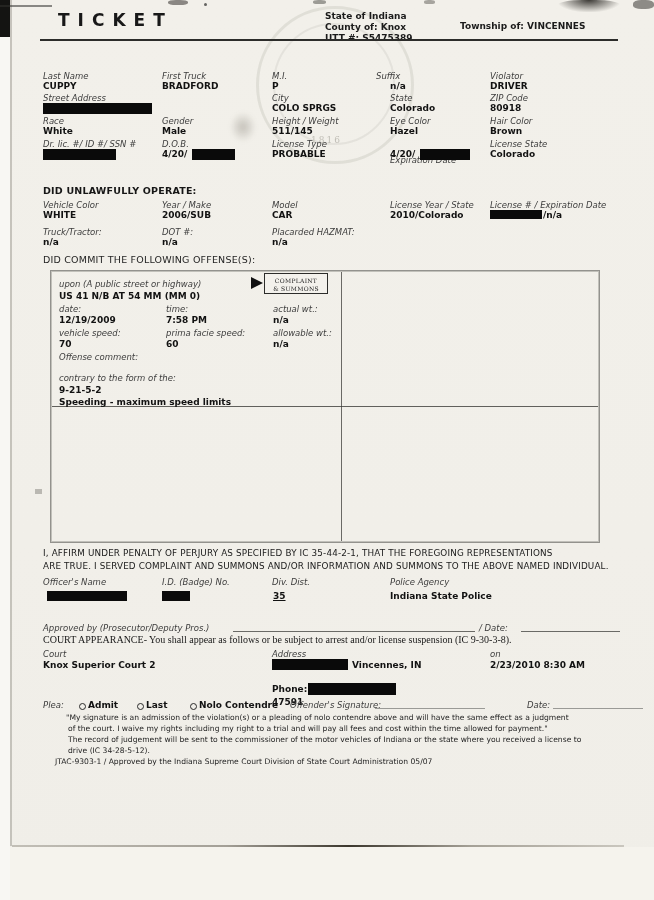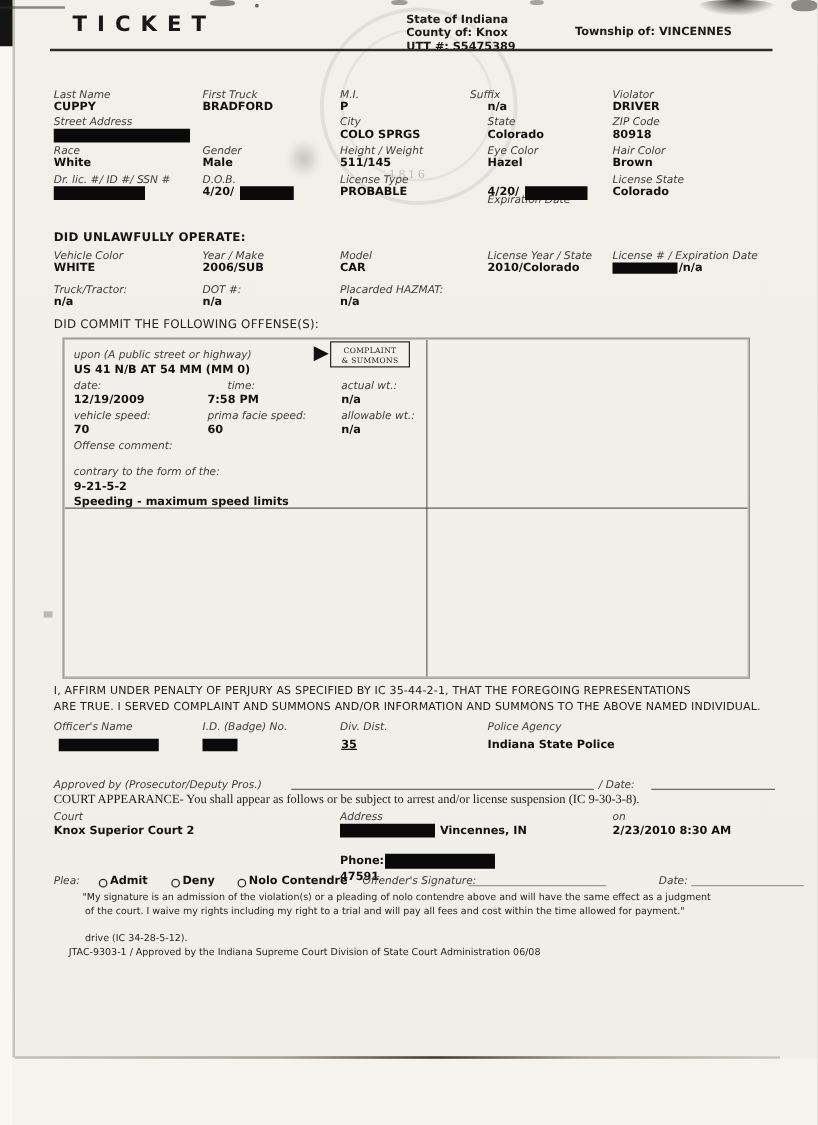--- a/index.html
+++ b/index.html
@@ -161,21 +161,21 @@
     <div class="stamp-arrow"></div>
     <div class="stamp">
       <div>COMPLAINT</div>
       <div>&amp; SUMMONS</div>
     </div>
 
     <span class="t lbl" style="left:7px;top:7px;">upon (A public street or highway)</span>
     <span class="t val" style="left:7px;top:19px;">US 41 N/B AT 54 MM (MM 0)</span>
 
     <span class="t lbl" style="left:7px;top:32px;">date:</span>
-    <span class="t lbl" style="left:114px;top:32px;margin-left:16px;">time:</span>
+    <span class="t lbl" style="left:114px;top:32px;">time:</span>
     <span class="t lbl" style="left:221px;top:32px;">actual wt.:</span>
     <span class="t val" style="left:7px;top:43px;">12/19/2009</span>
     <span class="t val" style="left:114px;top:43px;">7:58 PM</span>
     <span class="t val" style="left:221px;top:43px;">n/a</span>
 
     <span class="t lbl" style="left:7px;top:56px;">vehicle speed:</span>
     <span class="t lbl" style="left:114px;top:56px;">prima facie speed:</span>
     <span class="t lbl" style="left:221px;top:56px;">allowable wt.:</span>
     <span class="t val" style="left:7px;top:67px;">70</span>
     <span class="t val" style="left:114px;top:67px;">60</span>
@@ -213,26 +213,27 @@
   <span class="t val" style="left:352px;top:660px;">Vincennes, IN</span>
   <span class="t val" style="left:490px;top:660px;">2/23/2010 8:30 AM</span>
   <span class="t val" style="left:272px;top:672px;margin-top:25px;">47591</span>
   <span class="t val" style="left:272px;top:684px;">Phone:</span>
   <div class="redact" style="left:308px;top:683px;width:88px;height:12px;"></div>
 
   <span class="t lbl" style="left:43px;top:700px;">Plea:</span>
   <span class="circ" style="left:79px;top:703px;"></span>
   <span class="t val" style="left:88px;top:700px;">Admit</span>
   <span class="circ" style="left:137px;top:703px;"></span>
-  <span class="t val" style="left:146px;top:700px;">Deny</span>
+  <span class="t val" style="left:146px;top:700px;">Last</span>
   <span class="circ" style="left:190px;top:703px;"></span>
   <span class="t val" style="left:199px;top:700px;">Nolo Contendre</span>
   <span class="t lbl" style="left:290px;top:700px;">Offender's Signature:</span>
   <div class="sigline light" style="left:375px;top:699px;width:110px;height:9px;"></div>
   <span class="t lbl" style="left:527px;top:700px;">Date:</span>
   <div class="sigline light" style="left:553px;top:699px;width:90px;height:9px;"></div>
 
   <span class="t fine" style="left:66px;top:713px;">"My signature is an admission of the violation(s) or a pleading of nolo contendre above and will have the same effect as a judgment</span>
   <span class="t fine" style="left:68px;top:724px;">of the court. I waive my rights including my right to a trial and will pay all fees and cost within the time allowed for payment."</span>
+  <span class="t fine" style="left:68px;top:735px;">The record of judgement will be sent to the commissioner of the motor vehicles of Indiana or the state where you received a license to</span>
   <span class="t fine" style="left:68px;top:746px;">drive (IC 34-28-5-12).</span>
-  <span class="t fine" style="left:55px;top:757px;">JTAC-9303-1 / Approved by the Indiana Supreme Court Division of State Court Administration 06/08</span>
+  <span class="t fine" style="left:55px;top:757px;">JTAC-9303-1 / Approved by the Indiana Supreme Court Division of State Court Administration 05/07</span>
 
 </div>
 
 </body></html>

